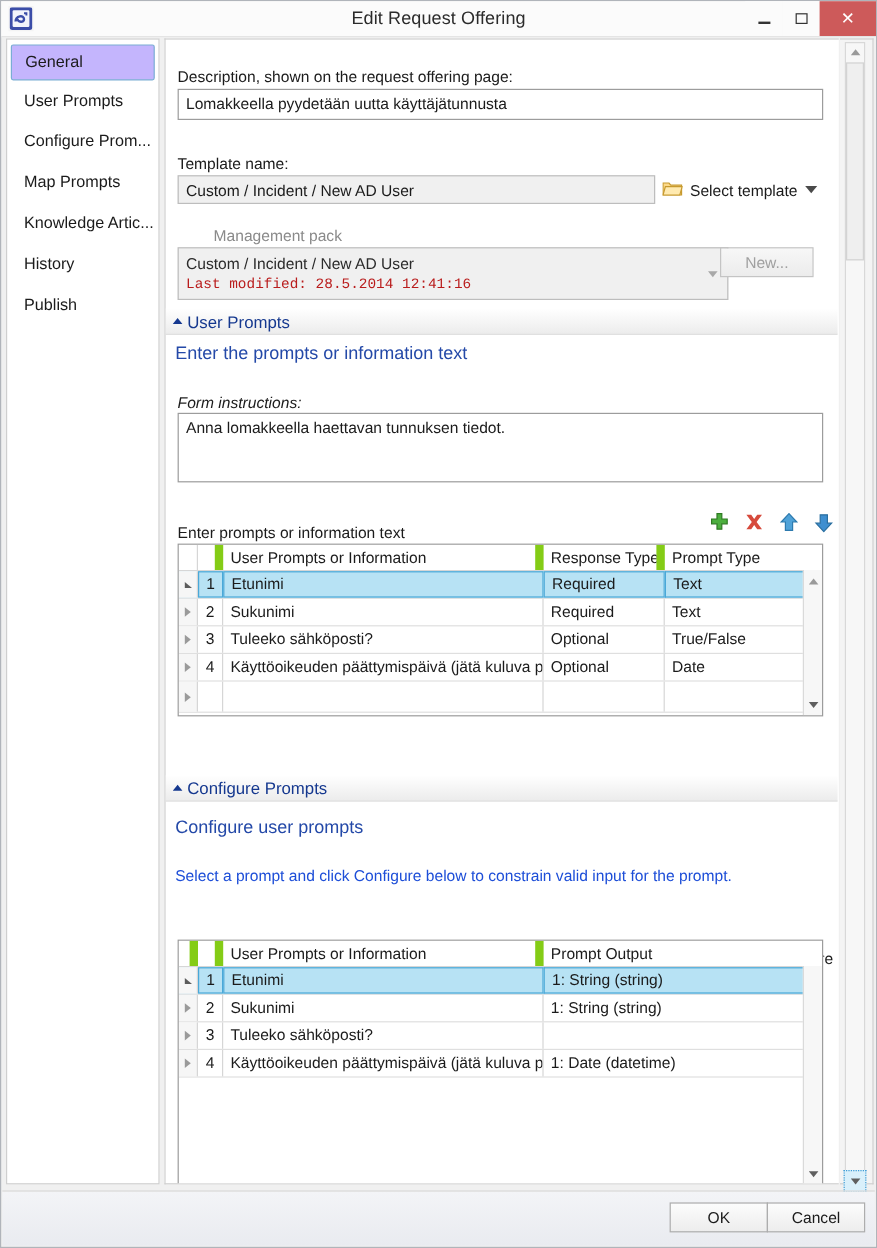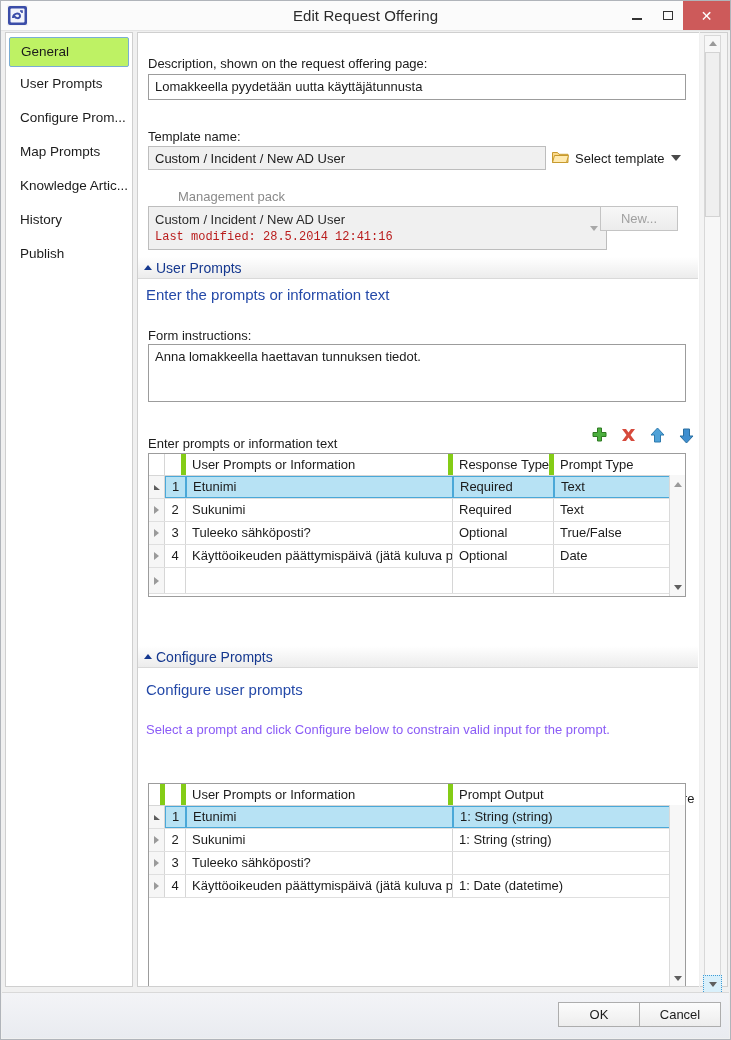--- a/index.html
+++ b/index.html
@@ -61,21 +61,21 @@
   .nav-item {
     height: 34px; line-height: 34px;
     padding-left: 14px;
     font-size: 13.5px;
     color: #1b1b1b;
     box-sizing: border-box;
   }
   .nav-item.selected {
     margin: 4px 3px 0 3px;
     height: 30px; line-height: 28px;
-    background: #bef264;
+    background: #c4b5fd;
     border: 1px solid #7aadd4;
     border-radius: 2px;
     padding-left: 11px;
   }
 
   
   .content {
     position: absolute; left: 136px; top: 31px;
     width: 562px; height: 955px;
     background: #ffffff;
@@ -192,34 +192,34 @@
   .section-band .chev {
     width: 0; height: 0; margin-right: 4px;
     border-left: 4px solid transparent; border-right: 4px solid transparent;
     border-bottom: 5px solid #15388f;
   }
   .section-band .txt { font-size: 14px; color: #15388f; }
 
   .section-title {
     position: absolute; font-size: 15px; color: #2449a8;
   }
-  .section-sub { position: absolute; font-size: 13px; color: #8b5cf6; }
+  .section-sub { position: absolute; font-size: 13px; color: #1d4ed8; }
 
   
   .grid {
     position: absolute;
     border: 1px solid #9c9c9c;
     background: #ffffff;
     box-sizing: border-box;
     overflow: hidden;
   }
   .grid-header { display: flex; height: 21px; background: #ffffff; border-bottom: 1px solid #d6d6d6; }
   .hcell {
     font-size: 13px; color: #1b1b1b;
-    border-right: 5px solid #84cc16;
+    border-right: 7px solid #84cc16;
     box-sizing: border-box;
     padding-left: 6px; line-height: 21px;
     overflow: hidden; white-space: nowrap;
   }
   .grid-row { display: flex; height: 23px; border-bottom: 1px solid #dfdfdf; box-sizing: border-box; }
   .grid-row.selected { background: #cdeaf7; }
   .cell {
     font-size: 13px; color: #1b1b1b;
     border-right: 1px solid #d6d6d6;
     box-sizing: border-box;
@@ -360,21 +360,21 @@
     </div>
 
     <div class="section-band" style="top:224px;">
       <span class="chev"></span>
       <span class="txt">User Prompts</span>
     </div>
     <div class="section-title" style="left:8px; top:253px;">
       <span>Enter the prompts or information text</span>
     </div>
 
-    <div class="lbl" style="left:10px; top:295px;">
+    <div class="lbl" style="left:10px; top:295px;font-style:italic;">
       <span>Form instructions:</span>
     </div>
     <div class="textbox" style="left:10px; top:311px; width:538px; height:58px; white-space:normal;">Anna lomakkeella haettavan tunnuksen tiedot.</div>
 
     <div class="lbl" style="left:10px; top:403px;">
       <span>Enter prompts or information text</span>
     </div>
     <div class="tool-icons" style="left:453px; top:394px;">
       <span>
         <svg width="17" height="17" viewBox="0 0 17 17">

